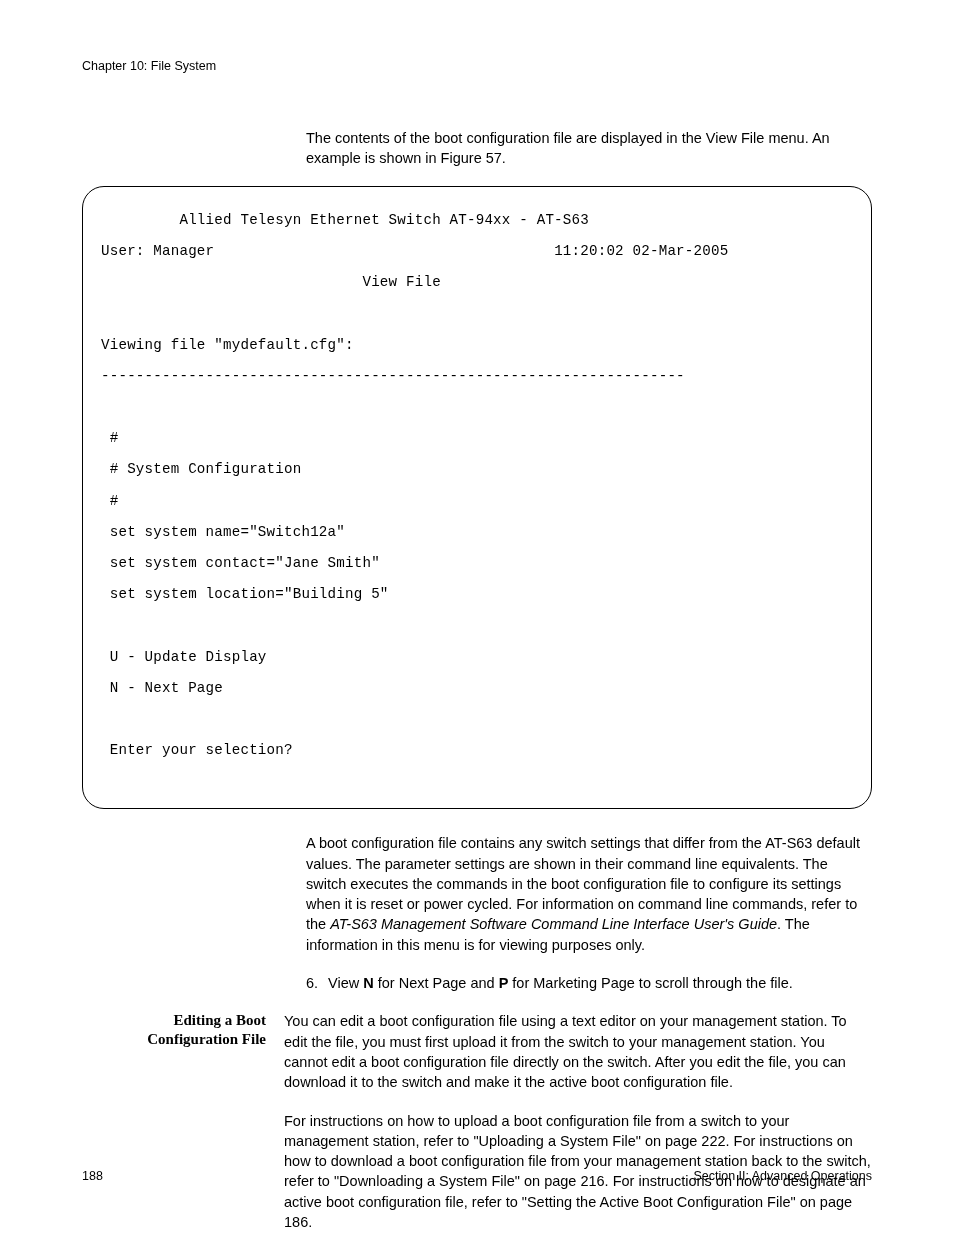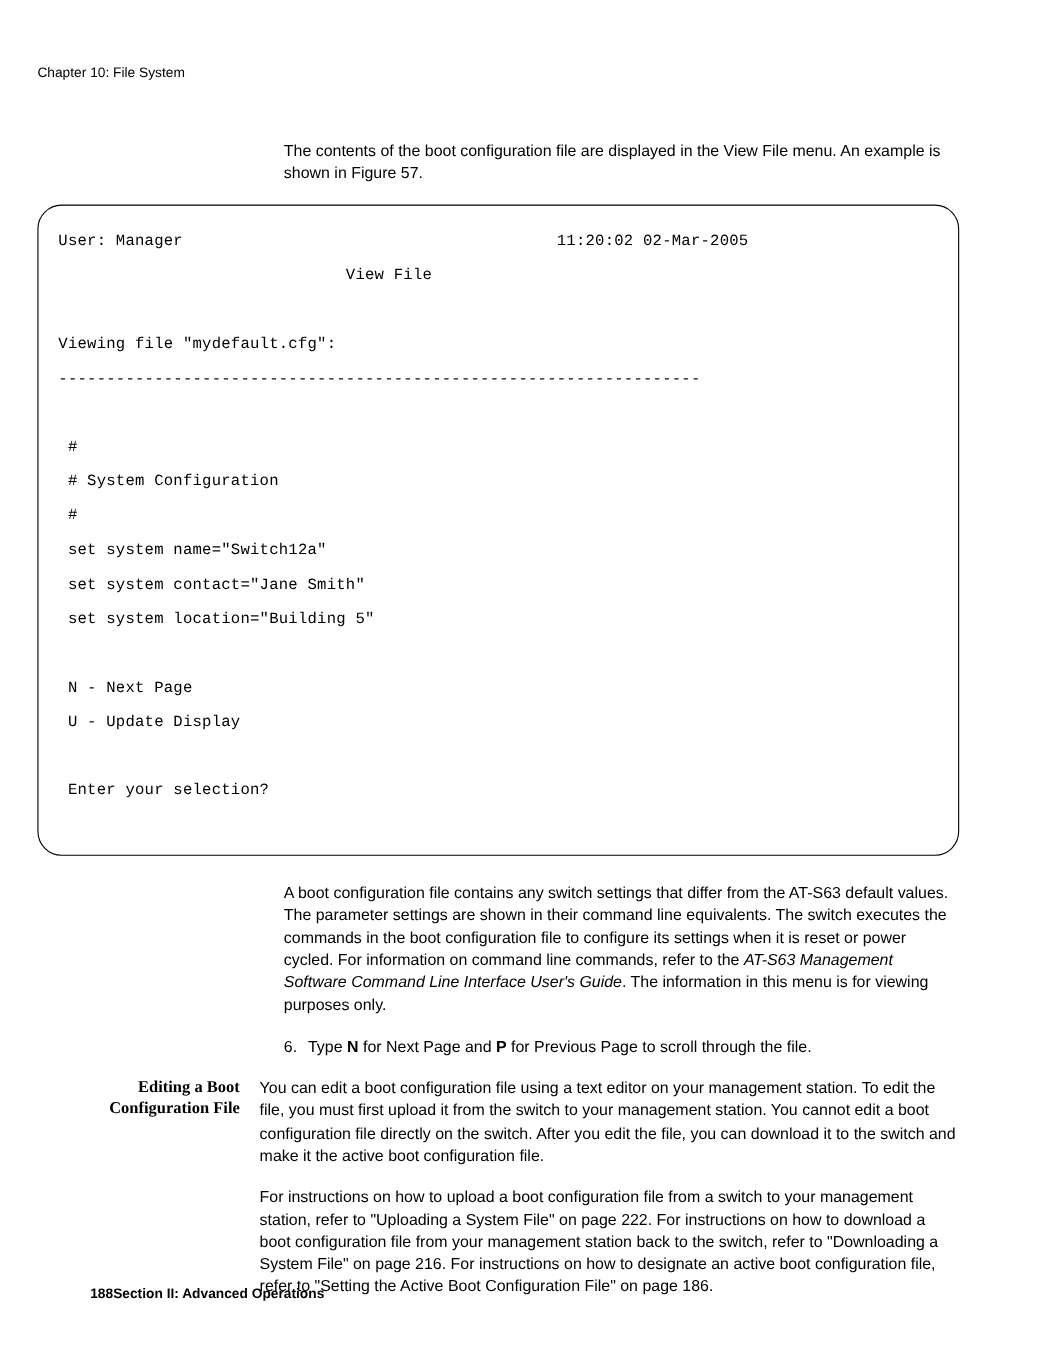--- a/index.html
+++ b/index.html
@@ -9,21 +9,21 @@
     color: #000;
     background: #fff;
     margin: 0;
     padding: 0;
   }
   .page {
     width: 954px;
     height: 1235px;
     position: relative;
     box-sizing: border-box;
-    padding: 58px 82px 50px 34px;
+    padding: 58px 82px 50px 82px;
   }
   .header {
     font-size: 12.5px;
     margin-bottom: 52px;
   }
   .body-col {
     margin-left: 224px;
   }
   .para {
     margin: 0 0  18px 0;
@@ -70,70 +70,70 @@
   .list-num {
     width: 22px;
     flex: 0 0 22px;
   }
   .footer {
     position: absolute;
     bottom: 50px;
     left: 82px;
     right: 82px;
     display: flex;
-    justify-content: flex-start;
+    justify-content: space-between;
     font-size: 12.5px;
-    font-weight: bold;
   }
   .italic { font-style: italic; }
   .bold { font-weight: bold; }
 </style>
 </head>
 <body>
 
 <div class="page">
 
   <div class="header">
     <span>Chapter 10: File System</span>
   </div>
 
   <div class="body-col">
     <p class="para">The contents of the boot configuration file are displayed in the View File menu. An example is shown in Figure 57.</p>
   </div>
 
   <div class="terminal-box">
+<span class="line">         Allied Telesyn Ethernet Switch AT-94xx - AT-S63</span>
 <span class="line"><span>User: Manager</span>                                       <span>11:20:02 02-Mar-2005</span></span>
 <span class="line">                              View File</span>
 <span class="line"> </span>
 <span class="line">Viewing file "mydefault.cfg":</span>
 <span class="line">-------------------------------------------------------------------</span>
 <span class="line"> </span>
 <span class="line"> #</span>
 <span class="line"> # System Configuration</span>
 <span class="line"> #</span>
 <span class="line"> set system name="Switch12a"</span>
 <span class="line"> set system contact="Jane Smith"</span>
 <span class="line"> set system location="Building 5"</span>
 <span class="line"> </span>
+<span class="line"> U - Update Display</span>
 <span class="line"> N - Next Page</span>
-<span class="line"> U - Update Display</span>
 <span class="line"> </span>
 <span class="line"> Enter your selection?</span>
   </div>
 
 
   <div class="body-col">
     <p class="para">
       <span>A boot configuration file contains any switch settings that differ from the AT-S63 default values. The parameter settings are shown in their command line equivalents. The switch executes the commands in the boot configuration file to configure its settings when it is reset or power cycled. For information on command line commands, refer to the </span><span class="italic">AT-S63 Management Software Command Line Interface User's Guide</span><span>. The information in this menu is for viewing purposes only.</span>
     </p>
 
     <div class="list-item">
       <div class="list-num">6.</div>
       <div>
-        <span>Type </span><span class="bold">N</span><span> for Next Page and </span><span class="bold">P</span><span> for Previous Page to scroll through the file.</span>
+        <span>View </span><span class="bold">N</span><span> for Next Page and </span><span class="bold">P</span><span> for Marketing Page to scroll through the file.</span>
       </div>
     </div>
   </div>
 
   <div class="section-row">
     <div class="side-heading">
       <span>Editing a Boot Configuration File</span>
     </div>
     <div class="side-body">
       <p class="para">You can edit a boot configuration file using a text editor on your management station. To edit the file, you must first upload it from the switch to your management station. You cannot edit a boot configuration file directly on the switch. After you edit the file, you can download it to the switch and make it the active boot configuration file.</p>

